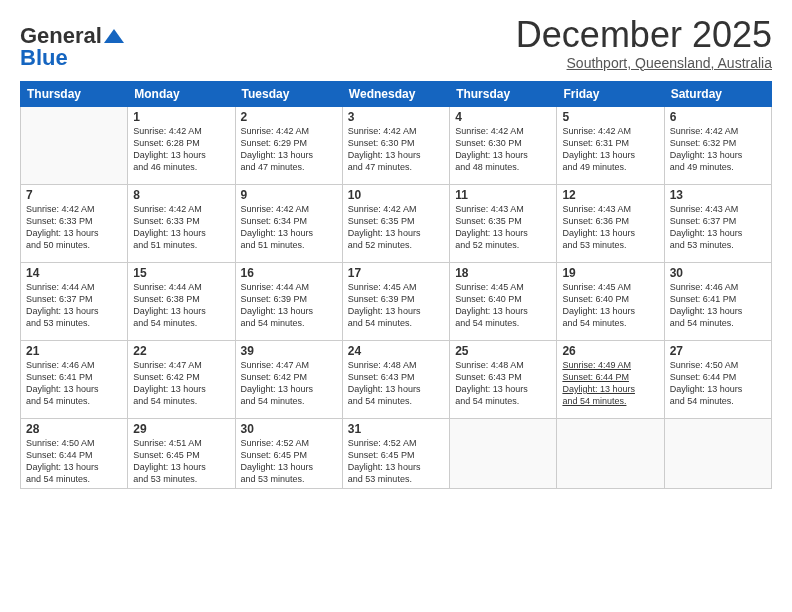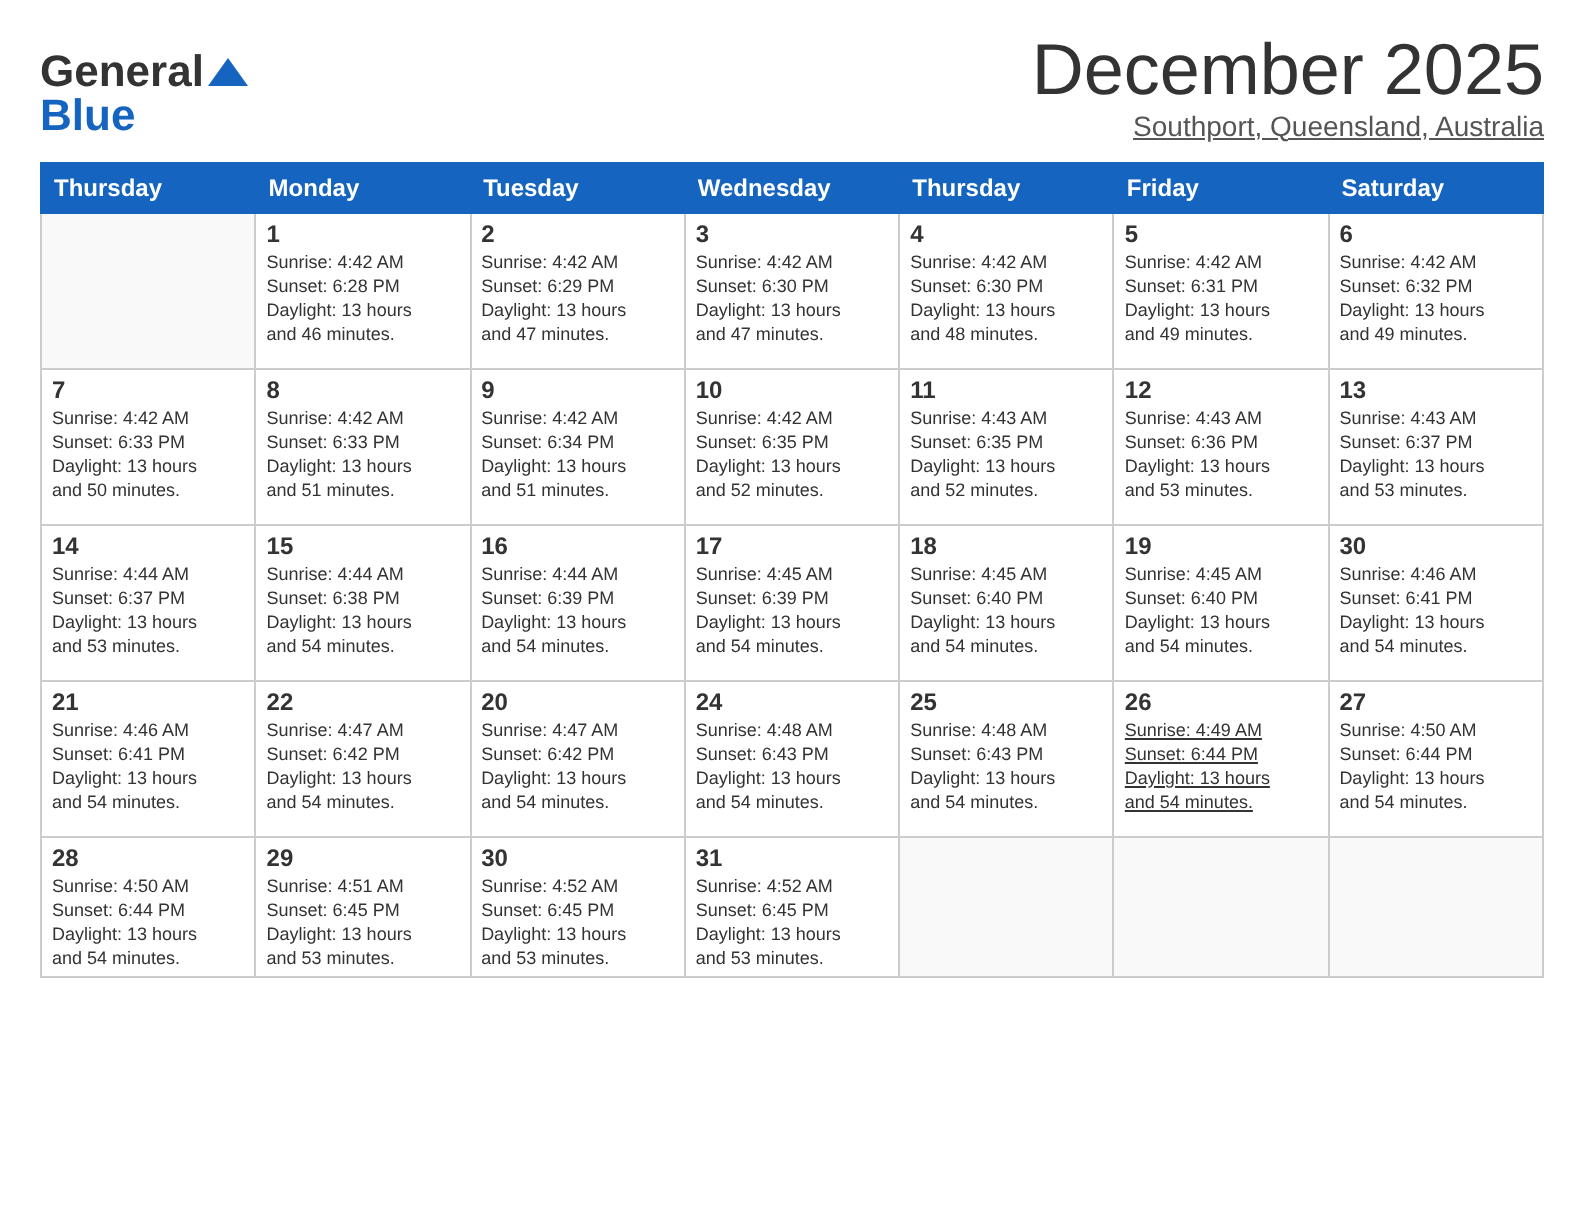--- a/index.html
+++ b/index.html
@@ -269,21 +269,21 @@
 and 54 minutes.</div>
           </td>
           <td>
             <span class="day-num">22</span>
             <div class="day-info" style="white-space: pre-line;">Sunrise: 4:47 AM
 Sunset: 6:42 PM
 Daylight: 13 hours
 and 54 minutes.</div>
           </td>
           <td>
-            <span class="day-num">20</span>
+            <span class="day-num">39</span>
             <div class="day-info" style="white-space: pre-line;">Sunrise: 4:47 AM
 Sunset: 6:42 PM
 Daylight: 13 hours
 and 54 minutes.</div>
           </td>
           <td>
             <span class="day-num">24</span>
             <div class="day-info" style="white-space: pre-line;">Sunrise: 4:48 AM
 Sunset: 6:43 PM
 Daylight: 13 hours

